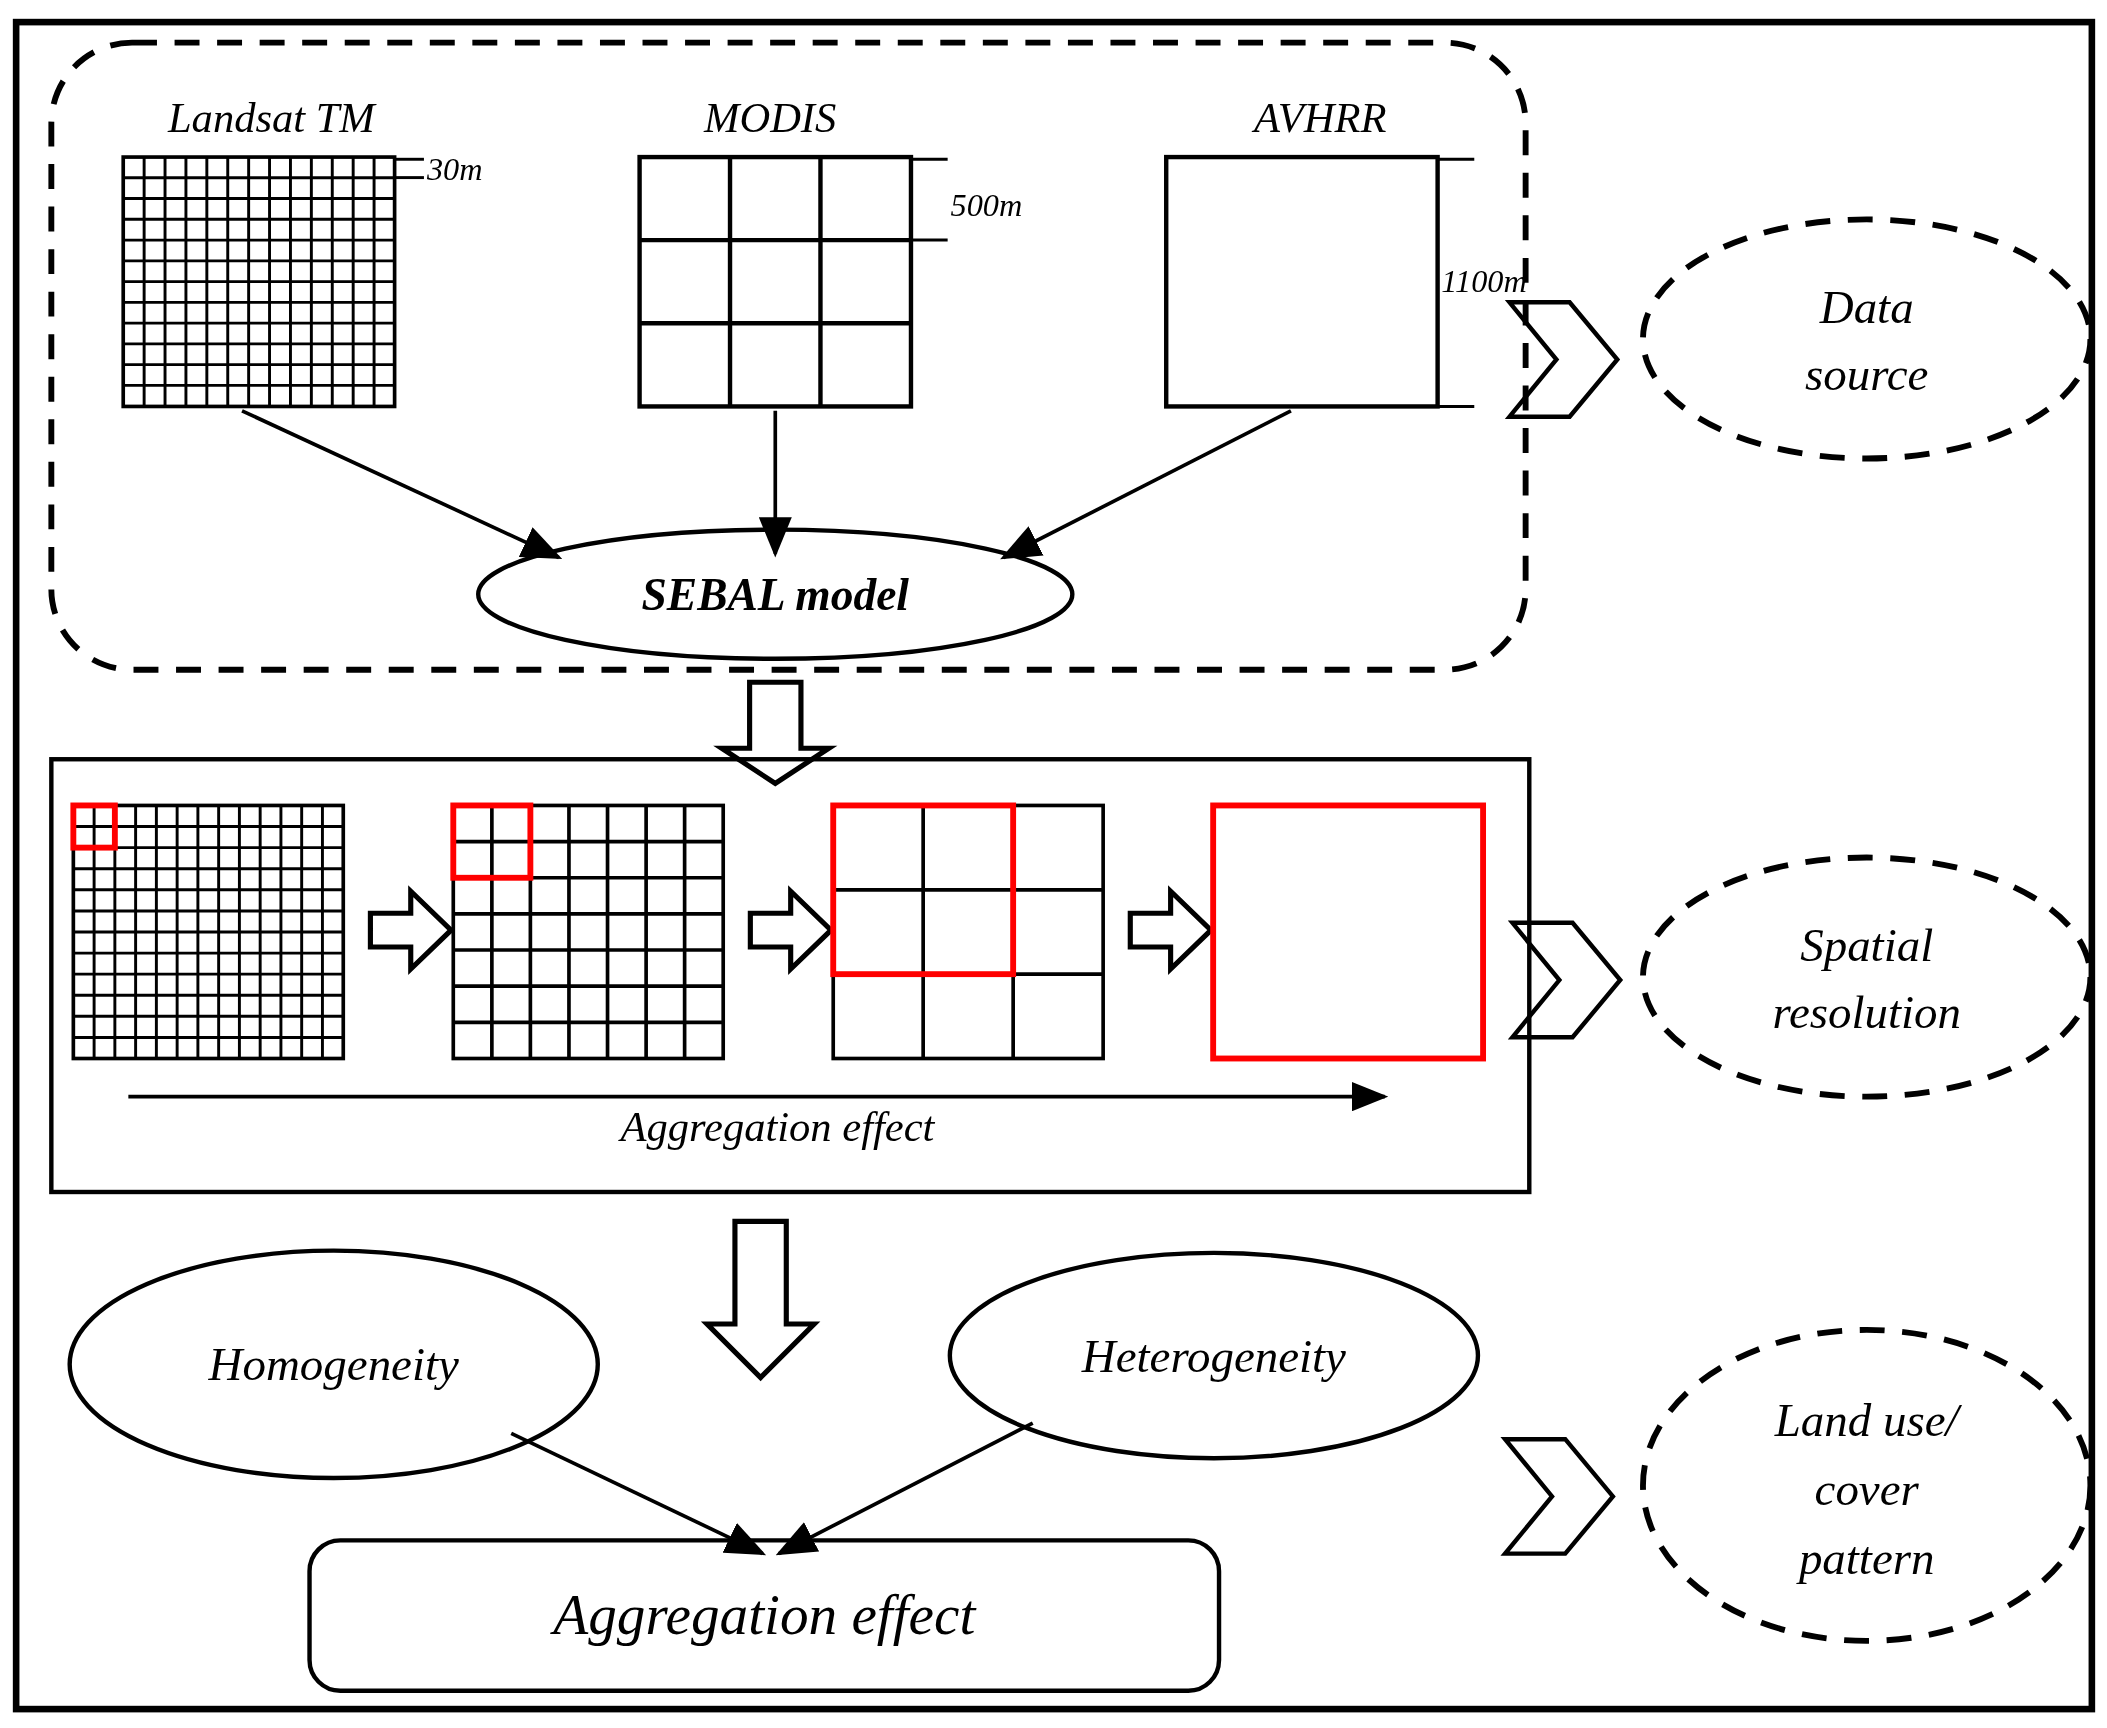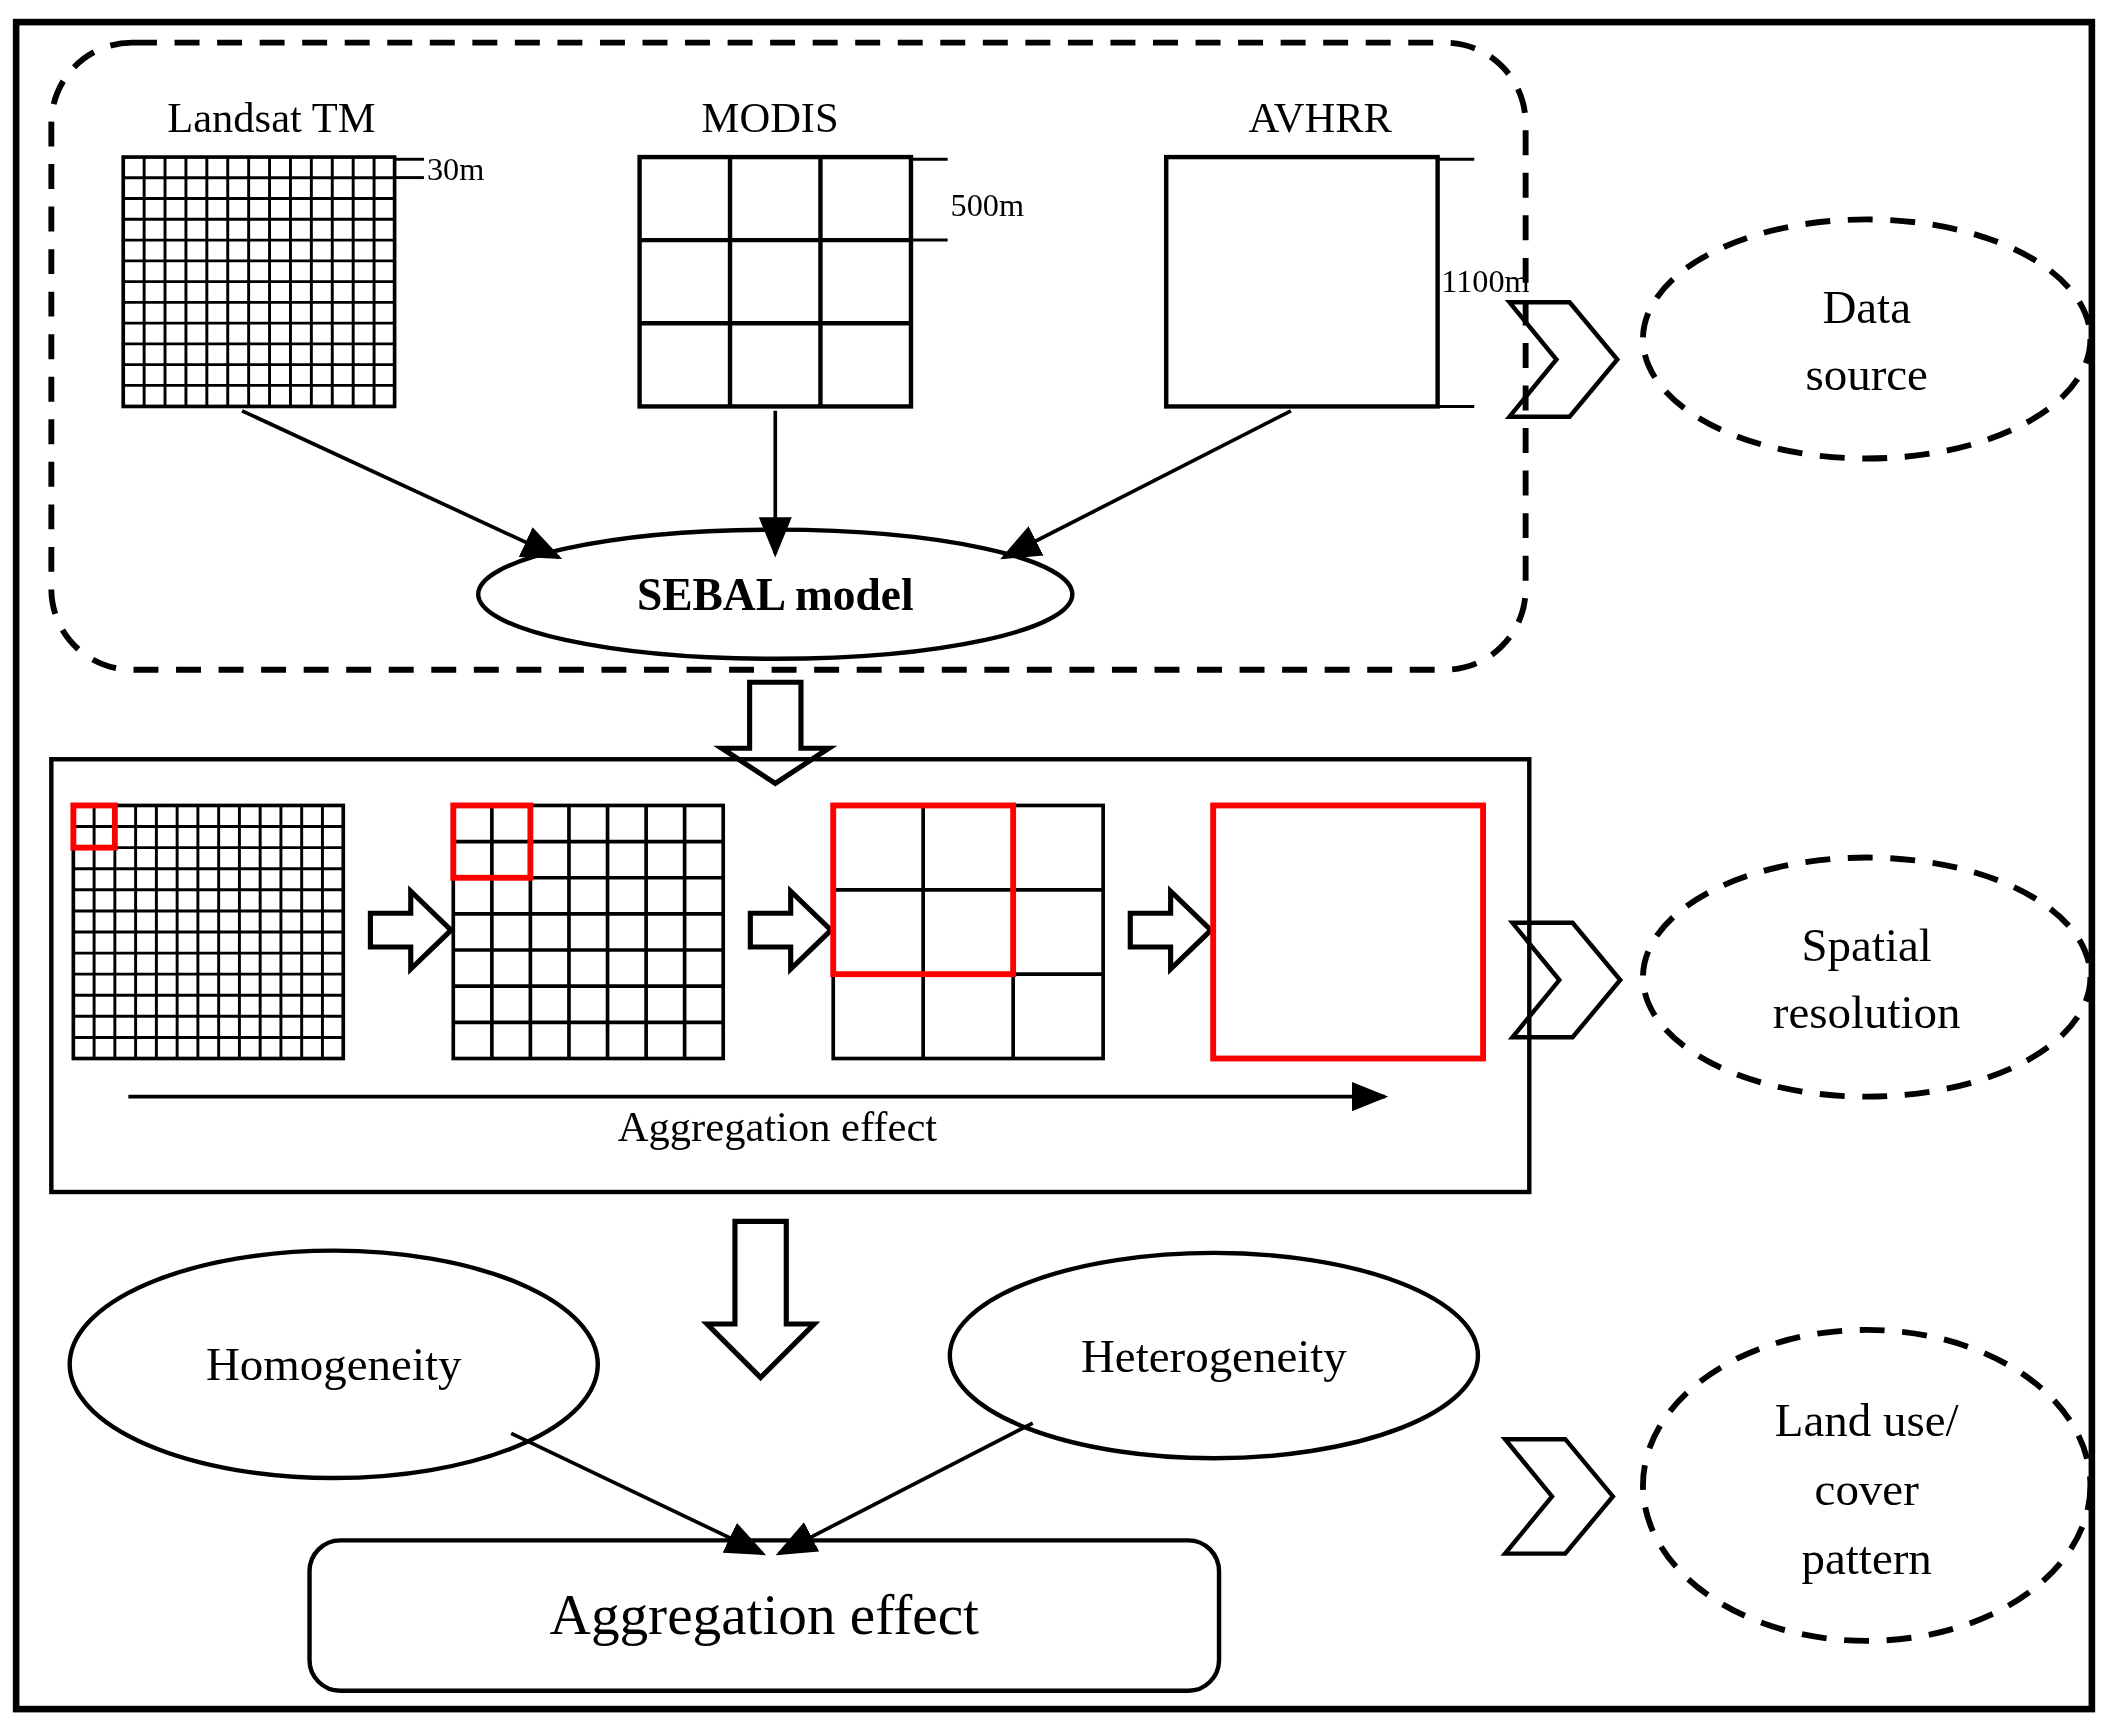--- a/index.html
+++ b/index.html
@@ -10,20 +10,21 @@
   body {
     width: 2108px;
     height: 1729px;
     font-family: "Liberation Serif", "DejaVu Serif", serif;
     overflow: hidden;
   }
   #figure-root {
     position: relative;
     width: 2108px;
     height: 1729px;
+    font-style: italic;
   }
   svg#diagram {
     display: block;
     width: 2108px;
     height: 1729px;
   }
   .lbl {
     font-family: "Liberation Serif", "DejaVu Serif", serif;
     fill: #000000;
   }

